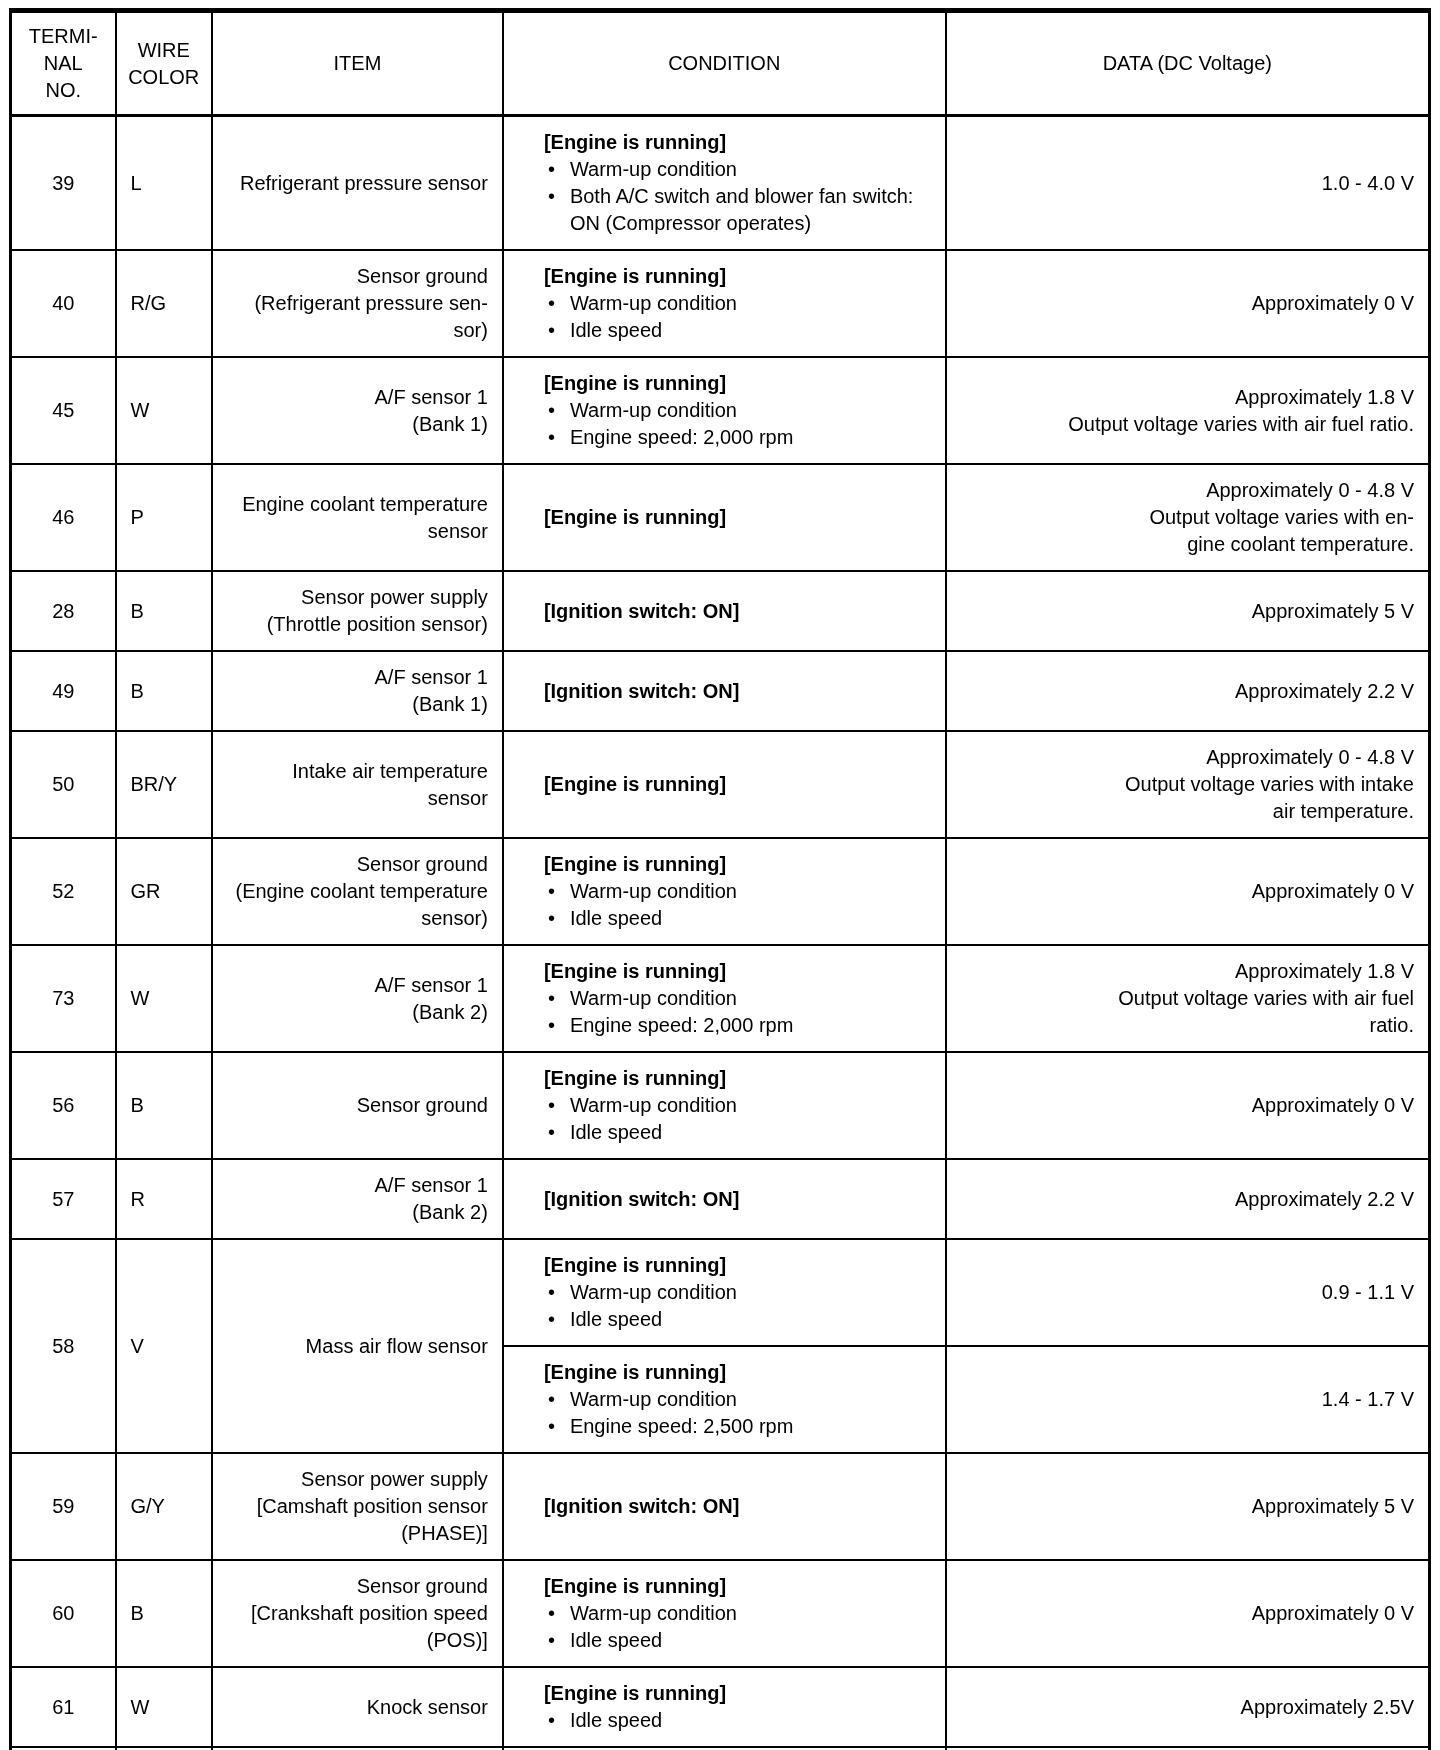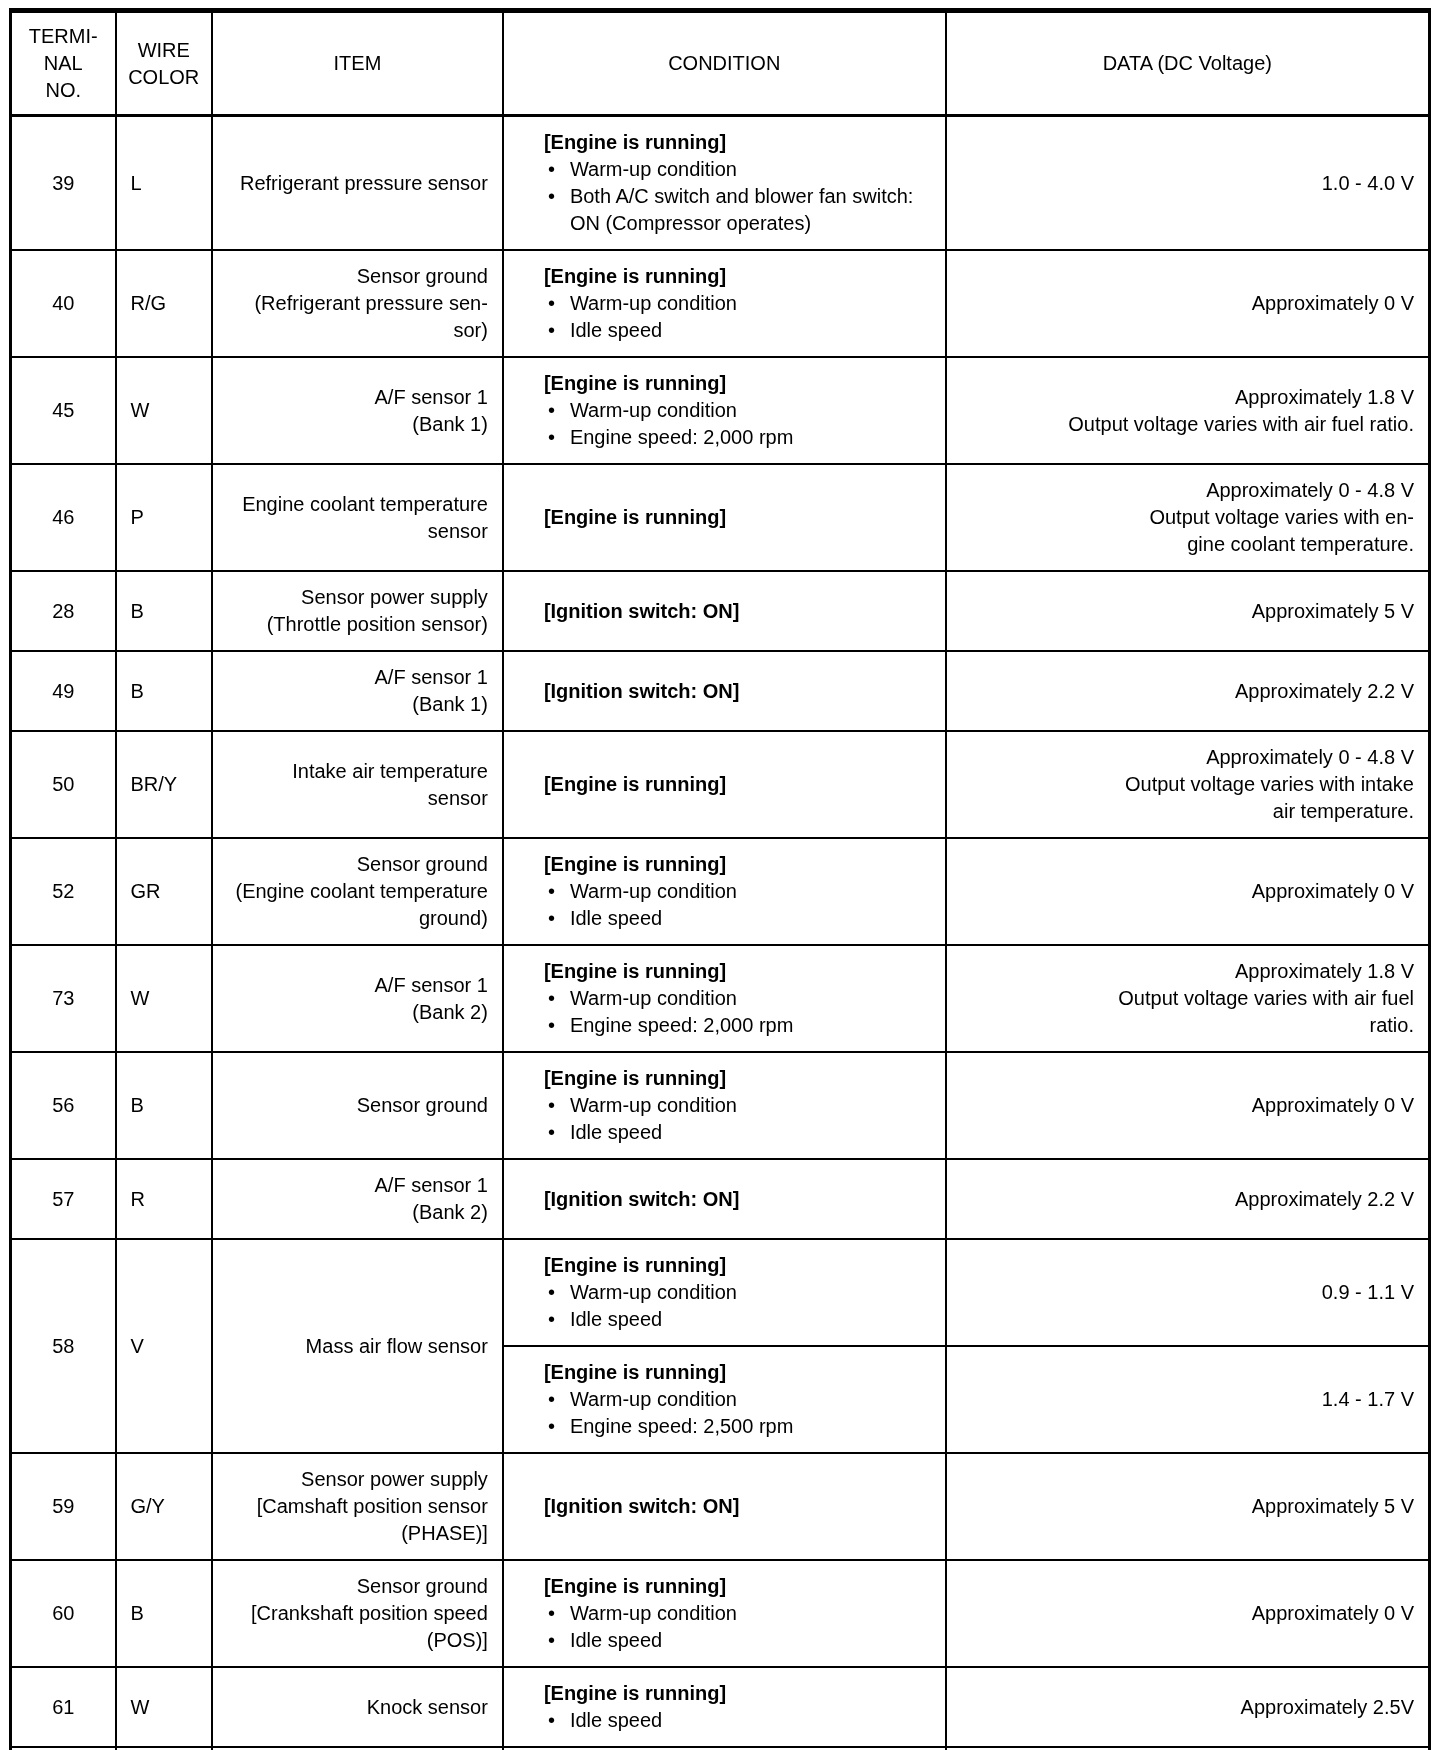--- a/index.html
+++ b/index.html
@@ -266,21 +266,21 @@
         <tr>
           <td class="c-terminal">
             <span class="line">52</span>
           </td>
           <td class="c-wire">
             <span class="line">GR</span>
           </td>
           <td class="c-item">
             <span class="line">Sensor ground</span>
             <span class="line">(Engine coolant temperature</span>
-            <span class="line">ground)</span>
+            <span class="line">sensor)</span>
           </td>
           <td class="c-cond">
             <div class="cond-header">[Engine is running]</div>
             <div class="bullet bold">
               <span class="dot">•</span>
               <span class="btext">Warm-up condition</span>
             </div>
             <div class="bullet">
               <span class="dot">•</span>
               <span class="btext">Idle speed</span>

